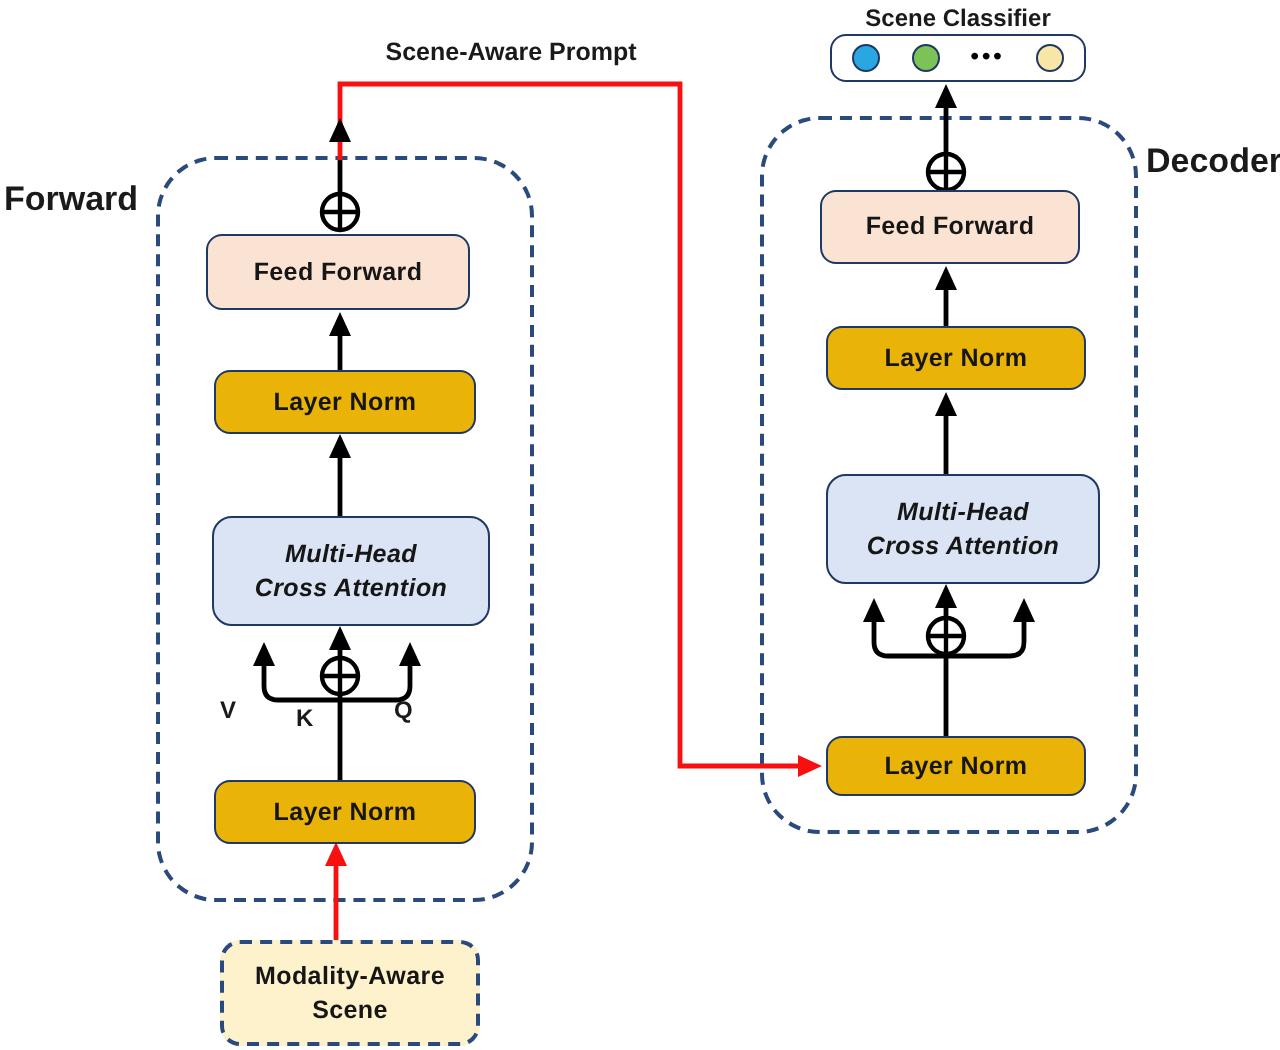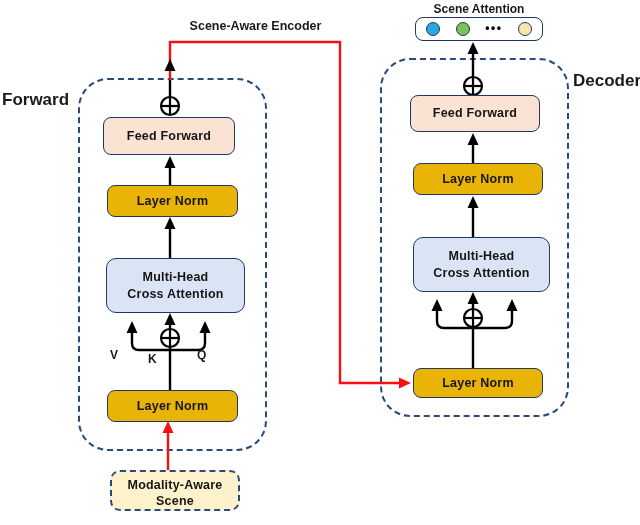--- a/index.html
+++ b/index.html
@@ -11,21 +11,21 @@
     position:absolute;border:2px dashed #2a4a7d;border-radius:30px;background:transparent;
   }
   .box{
     position:absolute;border:1.6px solid #1f3864;border-radius:8px;
     display:flex;flex-direction:column;align-items:center;justify-content:center;
     font-weight:bold;font-size:12.5px;line-height:1.3;text-align:center;letter-spacing:.2px;
     box-sizing:border-box;z-index:3;color:#161616;
   }
   .fill-peach{background:#fbe3d3;}
   .fill-green{background:#eab308;}
-  .fill-blue{background:#dbe4f4;border-radius:10px;}
+  .fill-blue{background:#dbe4f4;border-radius:10px;font-style:italic;}
   .fill-yellow{background:#fdf2cc;border:2px dashed #2a4a7d;border-radius:10px;}
   .side-label{position:absolute;font-weight:bold;font-size:17px;z-index:3;}
   .small-label{position:absolute;font-weight:bold;font-size:12px;z-index:4;}
   .vkq{position:absolute;font-weight:bold;font-size:12px;z-index:4;}
   svg.wires{position:absolute;left:0;top:0;z-index:2;}
   .classifier{
     position:absolute;left:415px;top:17px;width:128px;height:24px;
     border:1.6px solid #1f3864;border-radius:8px;background:#ffffff;z-index:3;
     display:flex;align-items:center;justify-content:space-between;
     padding:0 10px;box-sizing:border-box;
@@ -104,23 +104,23 @@
 
     <g fill="#f80f0f" stroke="none">
       <polygon points="168,421 162.5,433 173.5,433"></polygon>
       <polygon points="411,383 399,377.5 399,388.5"></polygon>
     </g>
   </svg>
 
   <div class="side-label" style="left:2px;top:90px;">Forward</div>
   <div class="side-label" style="left:573px;top:71px;">Decoder</div>
 
-  <div class="small-label" style="left:168px;top:19px;width:175px;text-align:center;font-size:12.5px;">Scene-Aware Encoder</div>
+  <div class="small-label" style="left:168px;top:19px;width:175px;text-align:center;font-size:12.5px;">Scene-Aware Prompt</div>
 
-  <div class="small-label" style="left:413px;top:2px;width:132px;text-align:center;">Scene Attention</div>
+  <div class="small-label" style="left:413px;top:2px;width:132px;text-align:center;">Scene Classifier</div>
   <div class="classifier">
     <span class="dot dot-blue"></span>
     <span class="dot dot-green"></span>
     <span class="ellipsis">•••</span>
     <span class="dot dot-yellow"></span>
   </div>
 
   <div class="box fill-peach" style="left:103px;top:117px;width:132px;height:38px;">
     <span>Feed Forward</span>
   </div>
@@ -146,18 +146,18 @@
     <span>Layer Norm</span>
   </div>
   <div class="box fill-blue" style="left:413px;top:237px;width:137px;height:55px;">
     <span>Multi-Head</span>
     <span>Cross Attention</span>
   </div>
   <div class="box fill-green" style="left:413px;top:368px;width:130px;height:30px;">
     <span>Layer Norm</span>
   </div>
 
-  <div class="box fill-yellow" style="left:110px;top:470px;width:130px;height:41px;justify-content:flex-end;">
+  <div class="box fill-yellow" style="left:110px;top:470px;width:130px;height:53px;">
     <span>Modality-Aware</span>
     <span>Scene</span>
   </div>
 
 </div>
 
 </body></html>

